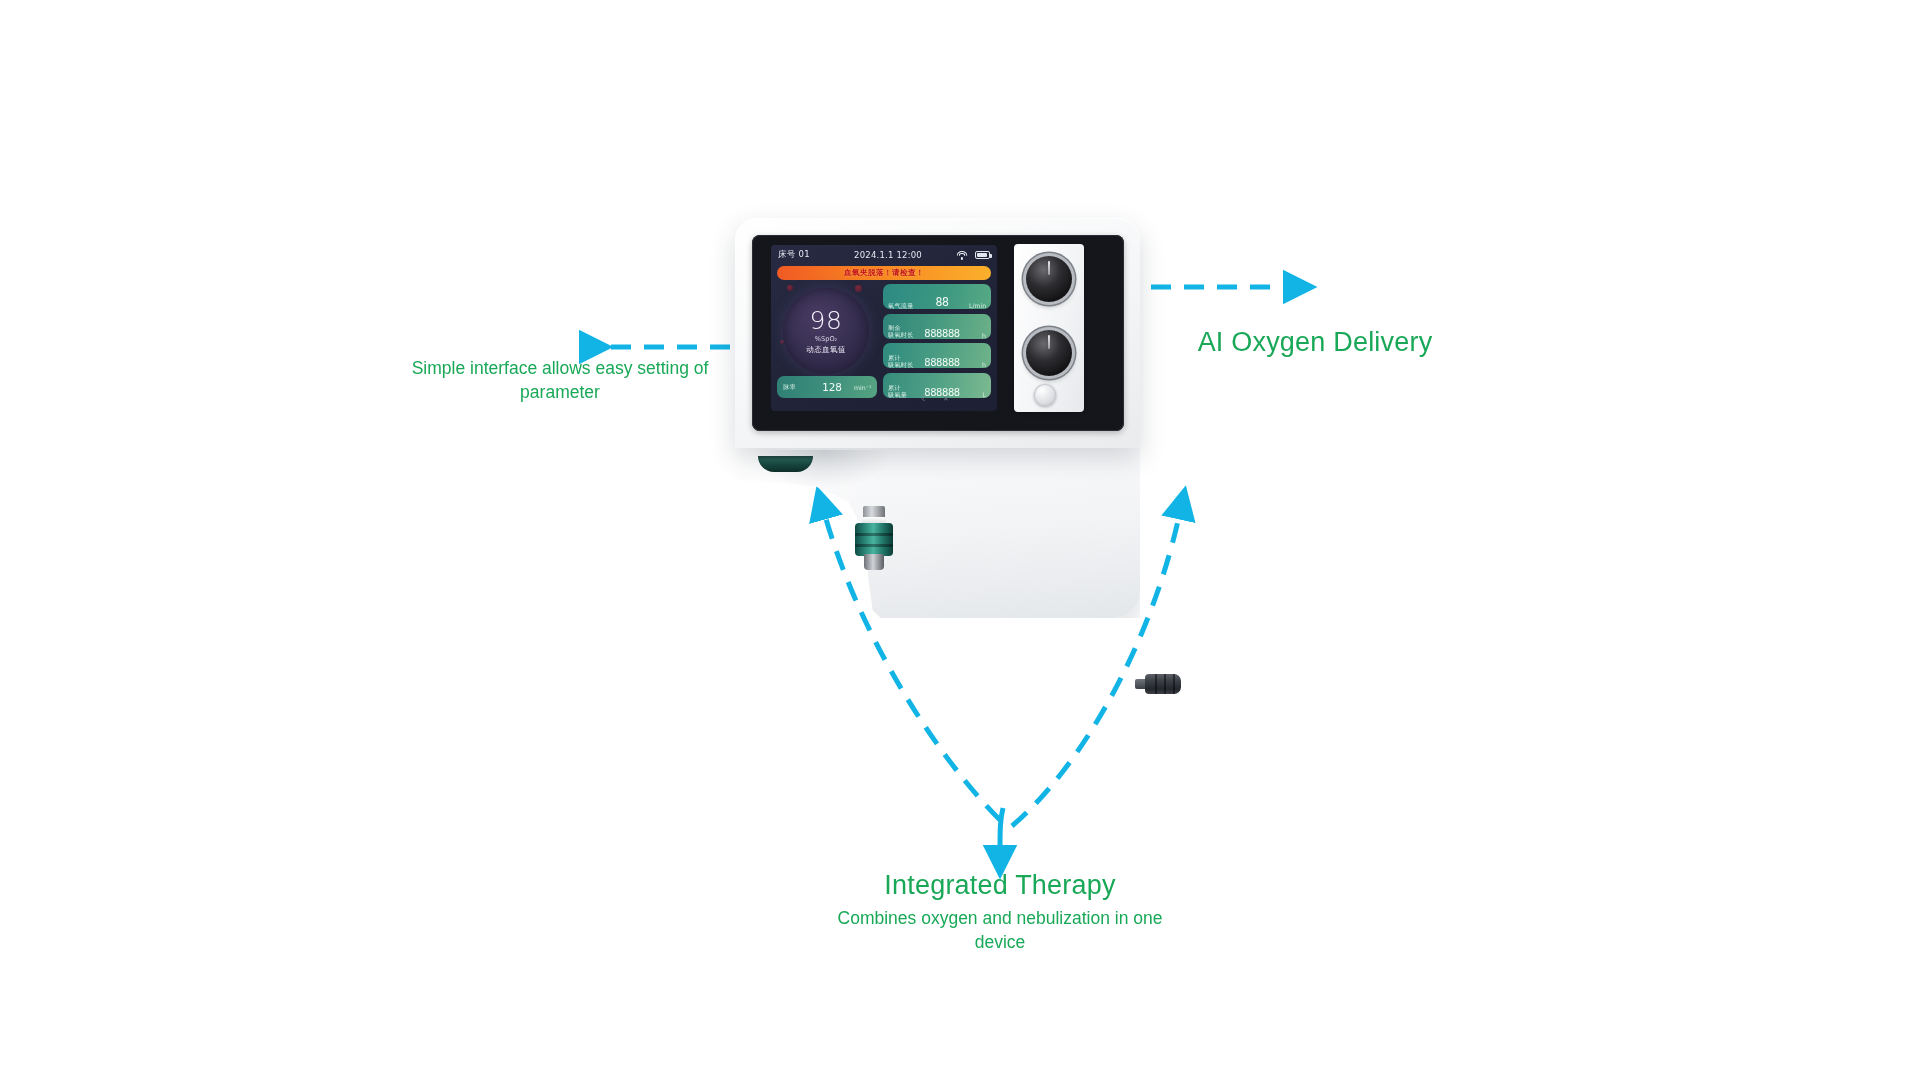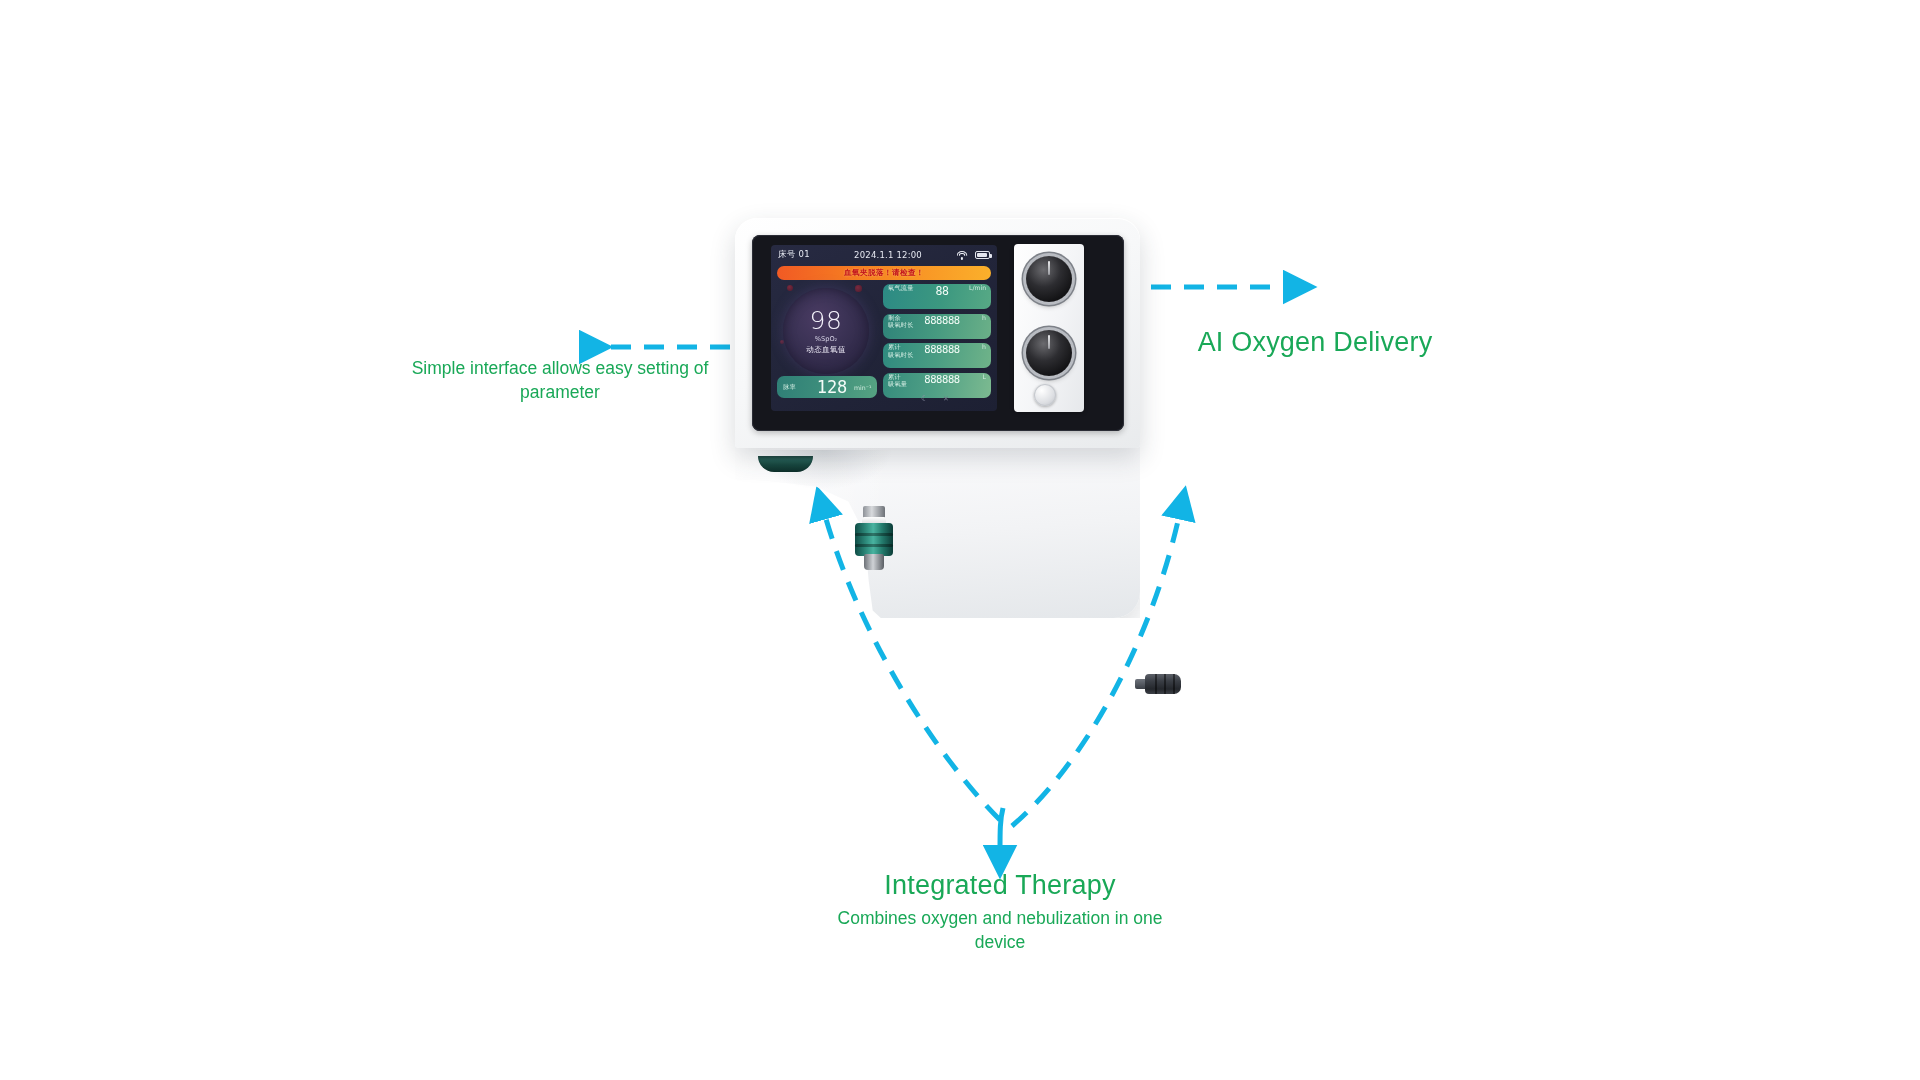--- a/index.html
+++ b/index.html
@@ -114,35 +114,35 @@
   .pulse-card{
     position:absolute; left:0; top:92px; width:100px; height:22px;
     background:linear-gradient(100deg,#2f7f76 0%,#3e8f7c 50%,#56a382 100%);
     border-radius:7px; display:flex; align-items:center; padding:0 6px;
   }
   .cards-right{
     position:absolute; right:0; top:0; width:108px; height:114px;
     display:flex; flex-direction:column; justify-content:space-between;
   }
   .pcard{
-    height:25px; border-radius:7px; display:flex; align-items:flex-start; padding:0 5px;
+    height:25px; border-radius:7px; display:flex; align-items:flex-end; padding:0 5px;
     background:linear-gradient(100deg,#2e867d 0%,#43977f 45%,#63ad86 100%);
   }
   .pcard.c1{ background:linear-gradient(100deg,#2c8a84 0%,#3c9880 55%,#57a985 100%); }
   .pcard.c2{ background:linear-gradient(100deg,#2f8379 0%,#469a80 50%,#6bb088 100%); }
   .pcard.c3{ background:linear-gradient(100deg,#2f8a7f 0%,#4a9d83 50%,#6fb389 100%); }
   .pcard.c4{ background:linear-gradient(100deg,#358b7c 0%,#51a186 50%,#7cba90 100%); }
 
   .pc-name{ color:#d8f0e6; font-size:6.2px; line-height:7.2px; width:27px; flex:none; letter-spacing:.2px;}
   .pc-name.two{ white-space:pre-line; }
   .pc-val{ flex:1; text-align:center; color:#f2fbf6; font-size:11.5px;
       font-family:"DejaVu Sans Mono", monospace; letter-spacing:-.4px; }
   .pc-val.small{ font-size:10.5px; }
   .pc-unit{ color:#d3ede0; font-size:6.2px; width:17px; text-align:right; flex:none;}
-  .pulse-val{ flex:1; text-align:center; color:#f4fcf8; font-size:17px;
+  .pulse-val{ flex:1; text-align:center; color:#f4fcf8; font-size:11px;
       font-family:"DejaVu Sans Mono", monospace;}
 
   .lcd-foot{ position:absolute; left:0; right:0; bottom:2px; height:18px; }
   .foot-ico{ position:absolute; color:#8f93a6; font-size:8px; }
   .foot-ico.f1{ left:150px; top:3px; }
   .foot-ico.f2{ left:172px; top:4px; font-size:7px; color:#6e7285;}
 
   
   .knobpanel{
     position:absolute; left:262px; top:9px; width:70px; height:168px;

